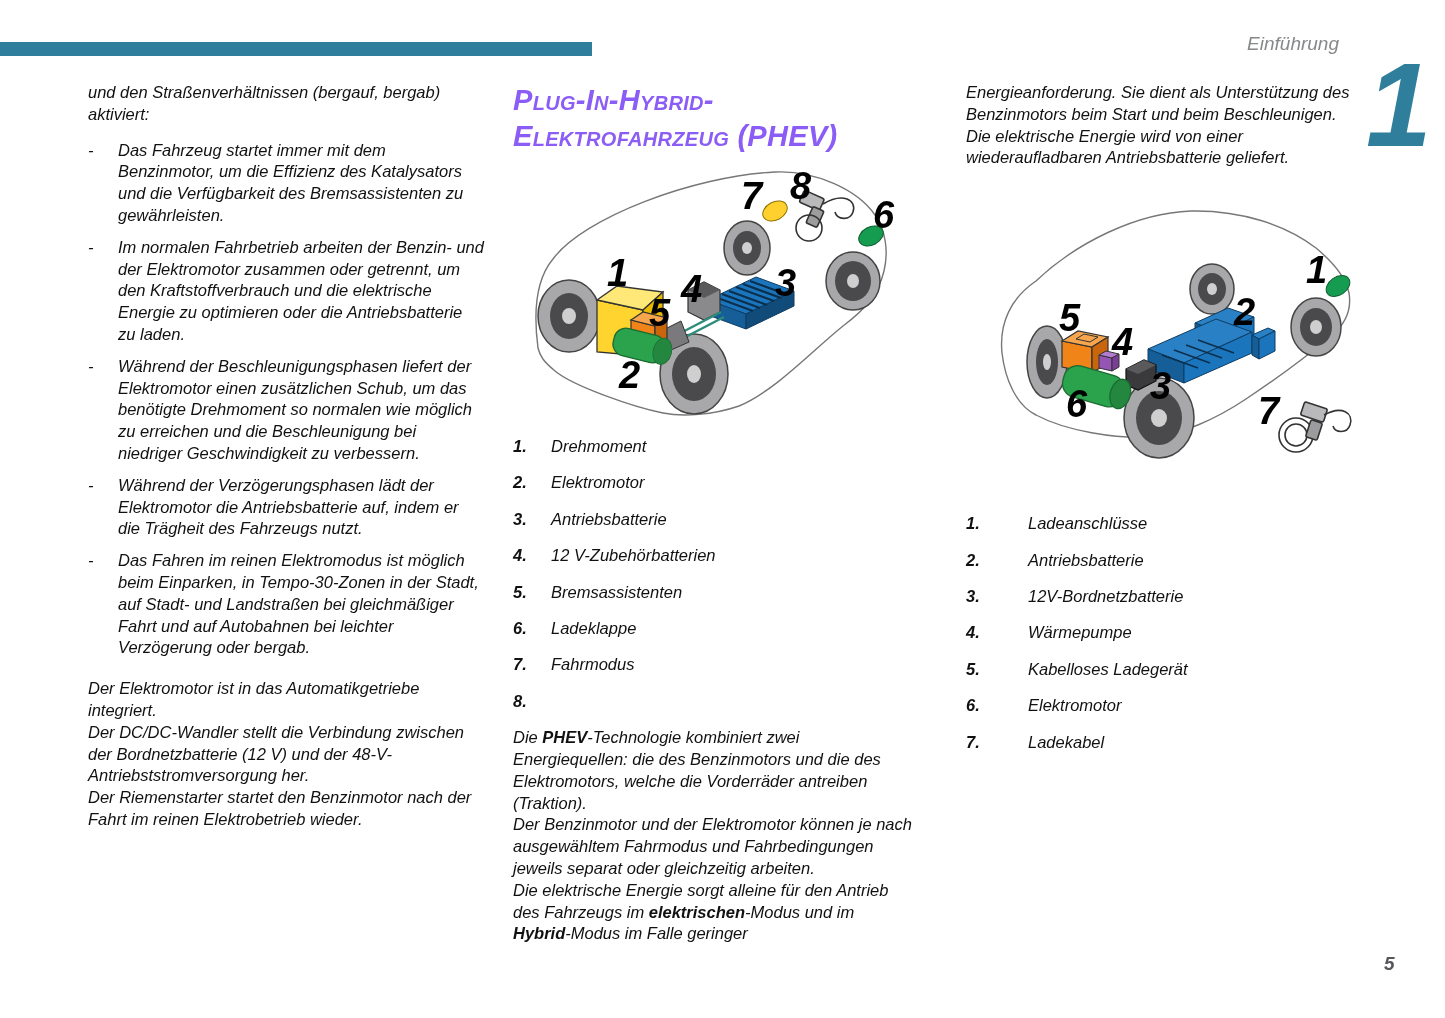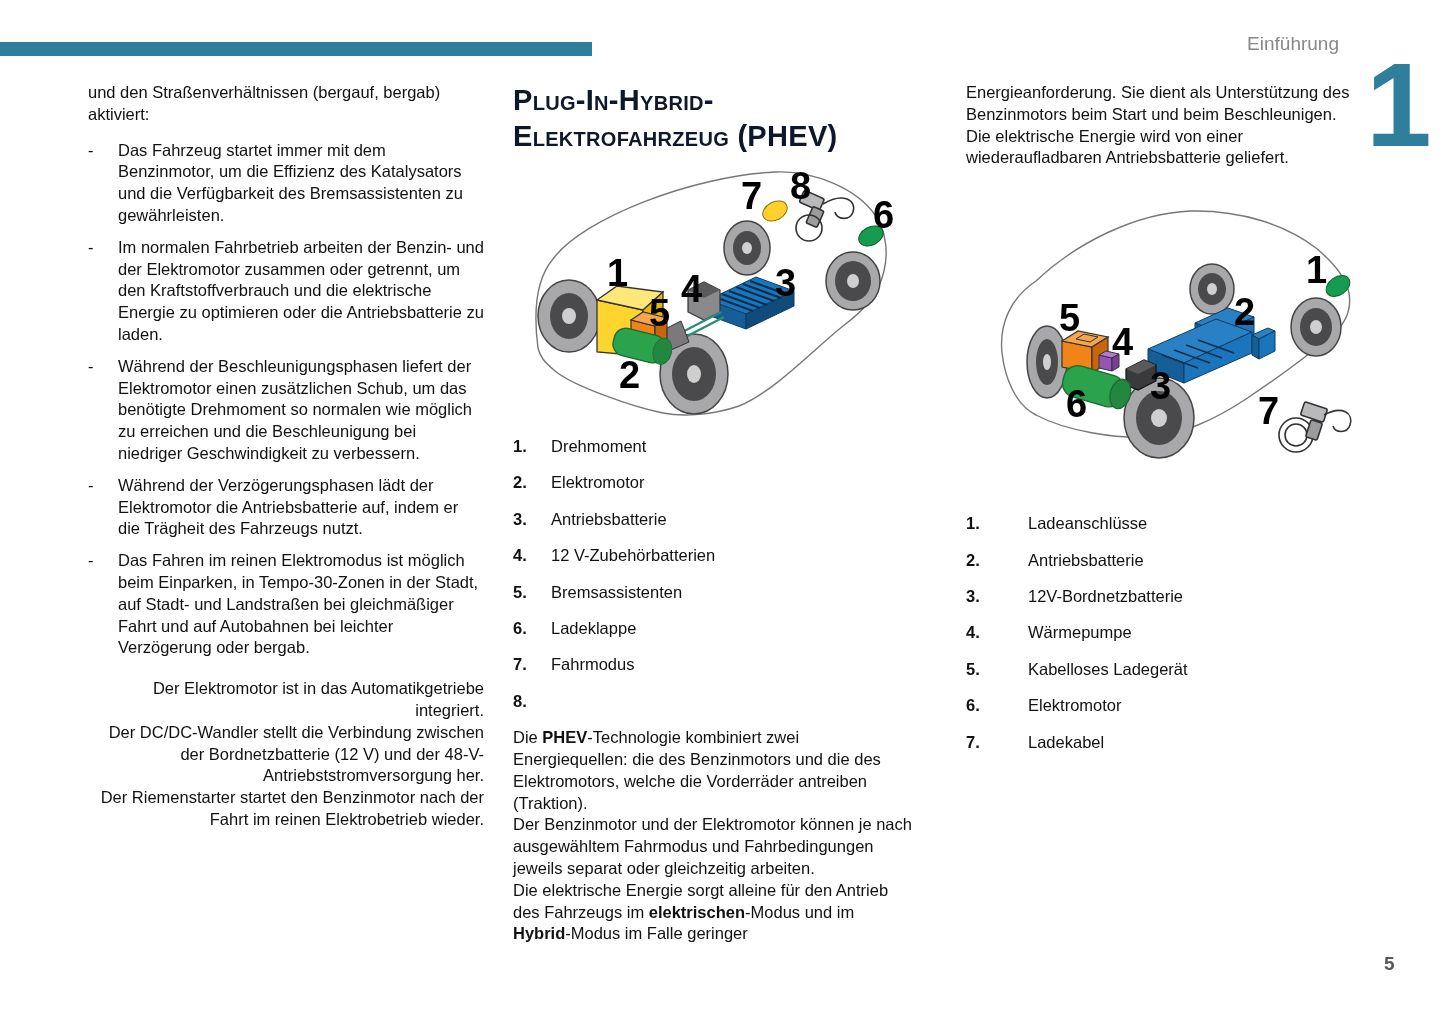--- a/index.html
+++ b/index.html
@@ -1,43 +1,43 @@
 <!DOCTYPE html>
 <html><head>
 <meta charset="utf-8">
 <style>
   * { box-sizing: border-box; }
   html,body { margin:0; padding:0; background:#ffffff; }
   .page {
     position:relative; width:1445px; height:1018px; background:#fff;
-    font-family:"Liberation Sans", sans-serif; color:#111; overflow:hidden;
+    font-family:"Liberation Sans", sans-serif; color:#111; overflow:hidden;font-style:italic;
   }
   .topbar { position:absolute; top:42px; left:0; width:592px; height:14px; background:#2E7E9C; }
   .header-label { position:absolute; top:33px; right:106px; font-size:19px; color:#86888A; }
   .chapter-num {
     position:absolute; top:50px; left:1366px; font-size:118px; line-height:110px;
     font-weight:bold; color:#2E7E9C;
   }
   .page-num { position:absolute; top:953px; left:1384px; font-size:19px; font-weight:bold; color:#55575A; }
 
   .col { position:absolute; top:82px; font-size:16.5px; line-height:21.8px; }
   .col1 { left:88px;  width:396px; }
   .col2 { left:513px; width:402px; }
   .col3 { left:966px; width:402px; }
 
   .section-title {
     font-variant:small-caps; font-weight:bold; font-size:29px; line-height:36px;
-    letter-spacing:0.3px; margin:0 0 6px 0; color:#0f172a;
+    letter-spacing:0.3px; margin:0 0 6px 0; color:#8b5cf6;
   }
   .col3 .section-title { margin-top:16px; }
 
   .para { margin:0 0 14px 0; white-space:pre-line; }
   .bullet { display:flex; margin-bottom:10px; }
   .bullet .dash { width:30px; flex:none; }
-  .closing { margin-top:19px;text-align:right; }
+  .closing { margin-top:19px; }
 
   .legend { margin-top:8px; }
   .legend-row { display:flex; margin-bottom:14.6px; }
   .legend-num { width:38px; flex:none; font-weight:bold; }
   .col3 .legend-num { width:62px; }
 
   .rich { margin-top:12px; white-space:pre-line; }
   .rich b { font-weight:bold; }
 
   svg.diagram { display:block; margin:4px 0 8px 0; }

